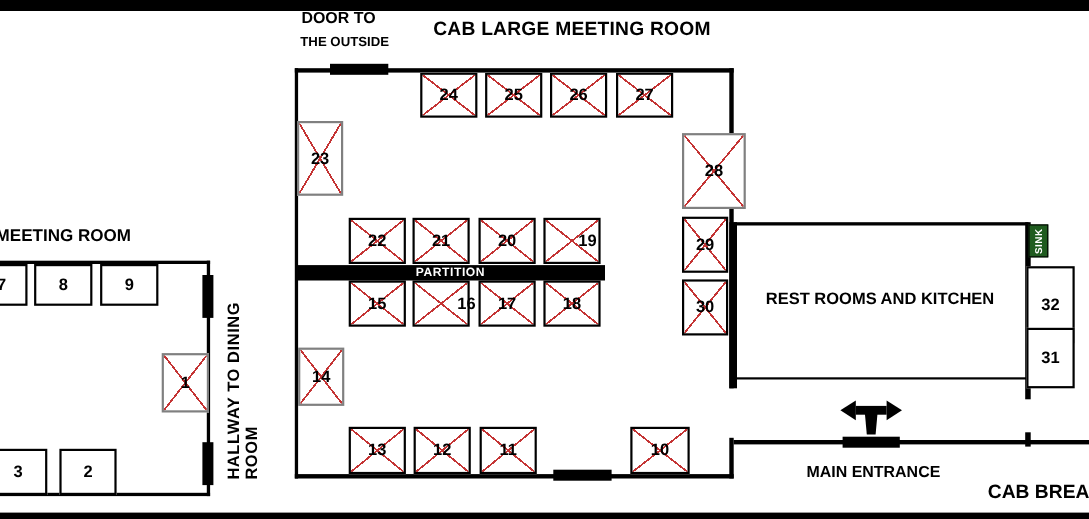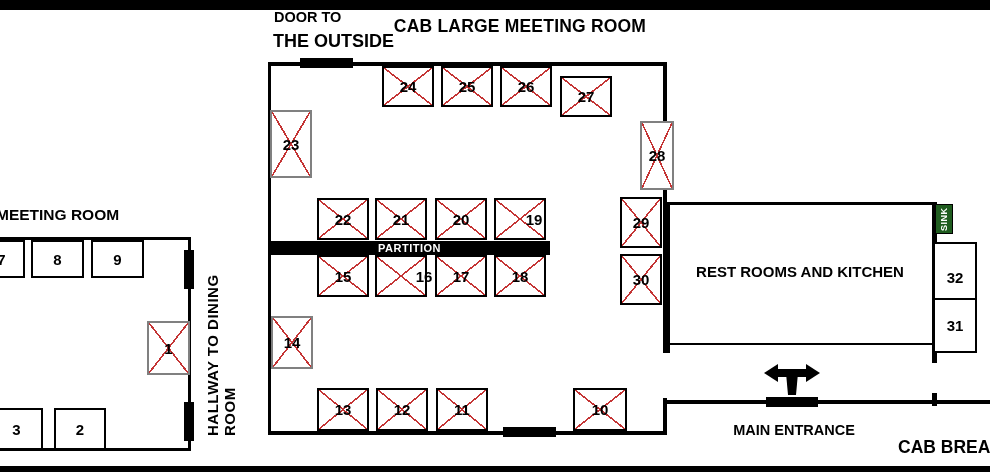--- a/index.html
+++ b/index.html
@@ -33,21 +33,21 @@
     color:#fff;font-weight:bold;font-size:11px;letter-spacing:.5px;
     display:flex;align-items:center;justify-content:center;z-index:5;
   }
   #sink{
     position:absolute;left:935px;top:204px;width:18px;height:30px;
     border:1px solid #000;box-sizing:border-box;
     font-size:9px;letter-spacing:.5px;z-index:6;
   }
   #main-title{left:390px;top:16px;width:260px;font-size:17.5px;letter-spacing:.2px;}
   #door-out-1{left:274px;top:9px;font-size:14.5px;}
-  #door-out-2{left:273px;top:31px;font-size:18px;}
+  #door-out-2{left:273px;top:31px;font-size:12px;}
   #left-room-title{left:-4px;top:206px;font-size:15.5px;}
   #hallway-label{left:206px;top:236px;width:30px;height:200px;font-size:15px;}
   #restrooms-label{left:670px;top:263px;width:260px;font-size:15px;}
   #main-entrance-label{left:704px;top:422px;width:180px;font-size:14.5px;}
   #secondary-entrance-label{left:380px;top:444px;width:300px;font-size:15.5px;}
   #break-room-label{left:898px;top:437px;font-size:17.5px;}
   #entrance-arrow{position:absolute;left:762px;top:361px;}
 </style>
 </head>
 <body>
@@ -120,27 +120,27 @@
       </div>
       <div class="table crossed" style="left: 382px; top: 66px; width: 52px; height: 41px; border-color: rgb(0, 0, 0);">
         <span>24</span>
       </div>
       <div class="table crossed" style="left: 441px; top: 66px; width: 52px; height: 41px; border-color: rgb(0, 0, 0);">
         <span>25</span>
       </div>
       <div class="table crossed" style="left: 500px; top: 66px; width: 52px; height: 41px; border-color: rgb(0, 0, 0);">
         <span>26</span>
       </div>
-      <div class="table crossed" style="left: 560px; top: 76px; width: 52px; height: 41px; border-color: rgb(0, 0, 0); justify-content: center;">
+      <div class="table crossed" style="left: 560px; top: 66px; width: 52px; height: 41px; border-color: rgb(0, 0, 0); justify-content: center;">
         <span>27</span>
       </div>
       <div class="table crossed" style="left: 270px; top: 110px; width: 42px; height: 68px; border-color: rgb(128, 128, 128);">
         <span>23</span>
       </div>
-      <div class="table crossed" style="left: 620px; top: 121px; width: 34px; height: 69px; border-color: rgb(128, 128, 128); margin-left: 20px;">
+      <div class="table crossed" style="left: 620px; top: 121px; width: 58px; height: 69px; border-color: rgb(128, 128, 128);">
         <span>28</span>
       </div>
       <div class="table crossed" style="left: 620px; top: 197px; width: 42px; height: 51px; border-color: rgb(0, 0, 0);">
         <span>29</span>
       </div>
       <div class="table crossed" style="left: 620px; top: 254px; width: 42px; height: 51px; border-color: rgb(0, 0, 0);">
         <span>30</span>
       </div>
       <div class="table crossed" style="left: 317px; top: 198px; width: 52px; height: 42px; border-color: rgb(0, 0, 0);">
         <span>22</span>

